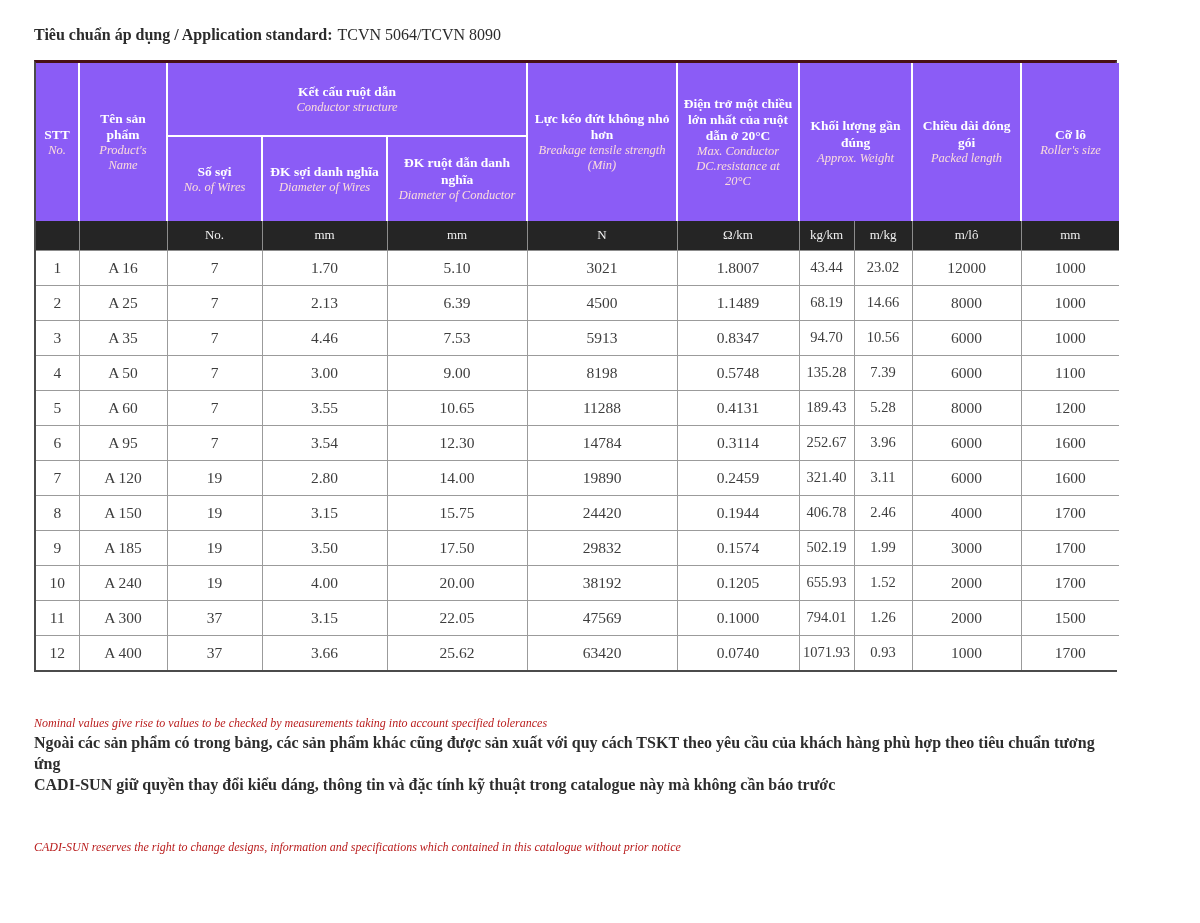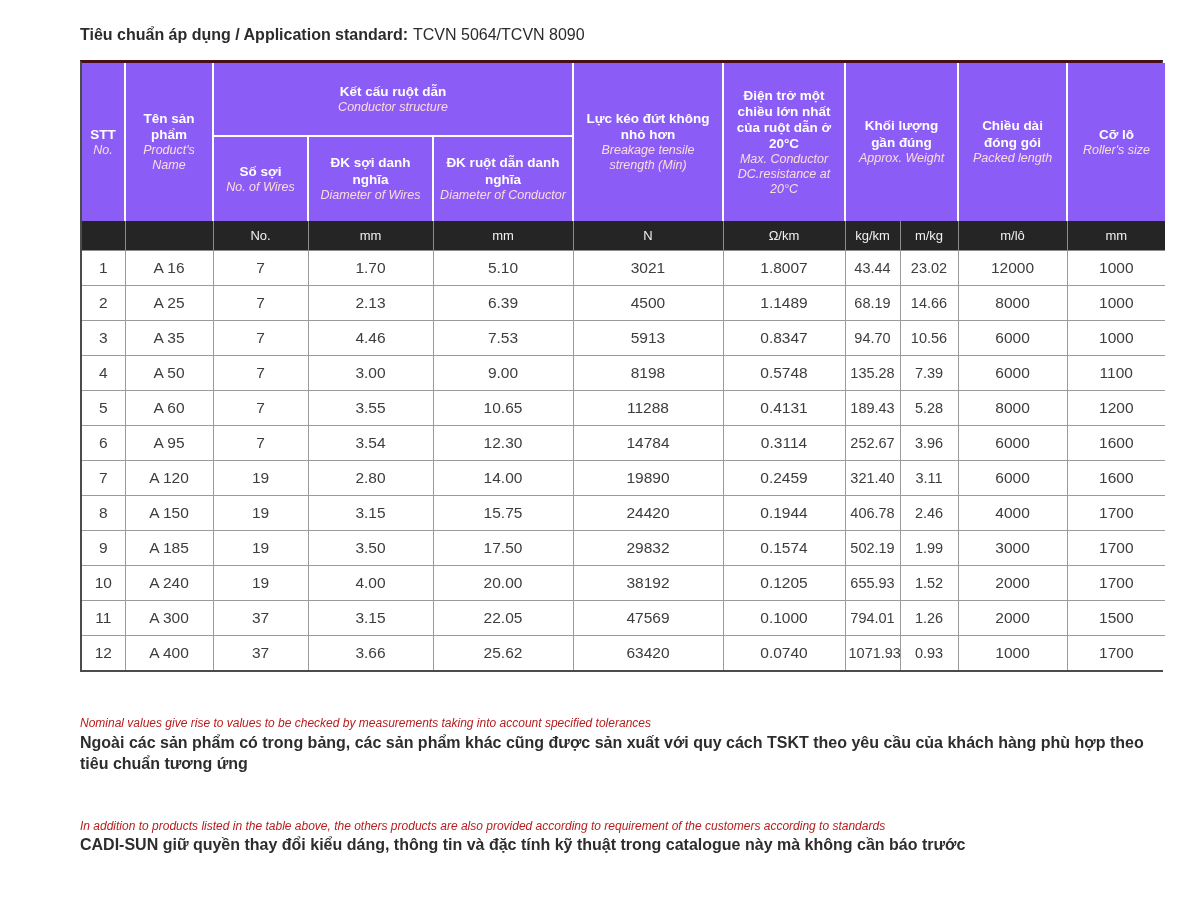--- a/index.html
+++ b/index.html
@@ -4,21 +4,21 @@
 <style>
   * { box-sizing: border-box; }
   html, body { margin: 0; padding: 0; }
   body {
     width: 1200px; height: 923px;
     background: #ffffff;
     font-family: "Liberation Sans", sans-serif;
     color: #333;
     overflow: hidden;
   }
-  .page { padding: 26px 55px 0 80px; }
+  .page { padding: 26px 55px 0 34px; font-family: Liberation Serif, serif; }
 
   .title { margin: 0 0 16px 0; font-size: 16px; color: #2b2b2b; }
   .title strong { font-weight: bold; }
   .title .std-value { margin-left: 5px; font-weight: normal; }
 
   .table-wrap {
     width: 1083px;
     border: 2px solid #4b4b4b;
     border-top: 3px solid #471016;
   }
@@ -325,17 +325,17 @@
             <td>1000</td>
             <td>1700</td>
           </tr>
         </tbody>
     </table>
   </div>
 
   <div class="notes">
     <p class="en">Nominal values give rise to values to be checked by measurements taking into account specified tolerances</p>
     <p class="vi">Ngoài các sản phẩm có trong bảng, các sản phẩm khác cũng được sản xuất với quy cách TSKT theo yêu cầu của khách hàng phù hợp theo tiêu chuẩn tương ứng</p>
-    <p class="en">In addition to products listed in the table above, the others products are also provided according to requirement of the customers according to standards</p>
     <p class="vi">CADI-SUN giữ quyền thay đổi kiểu dáng, thông tin và đặc tính kỹ thuật trong catalogue này mà không cần báo trước</p>
+    <p class="en">CADI-SUN reserves the right to change designs, information and specifications which contained in this catalogue without prior notice</p>
   </div>
 
 </div>
 
 </body></html>

